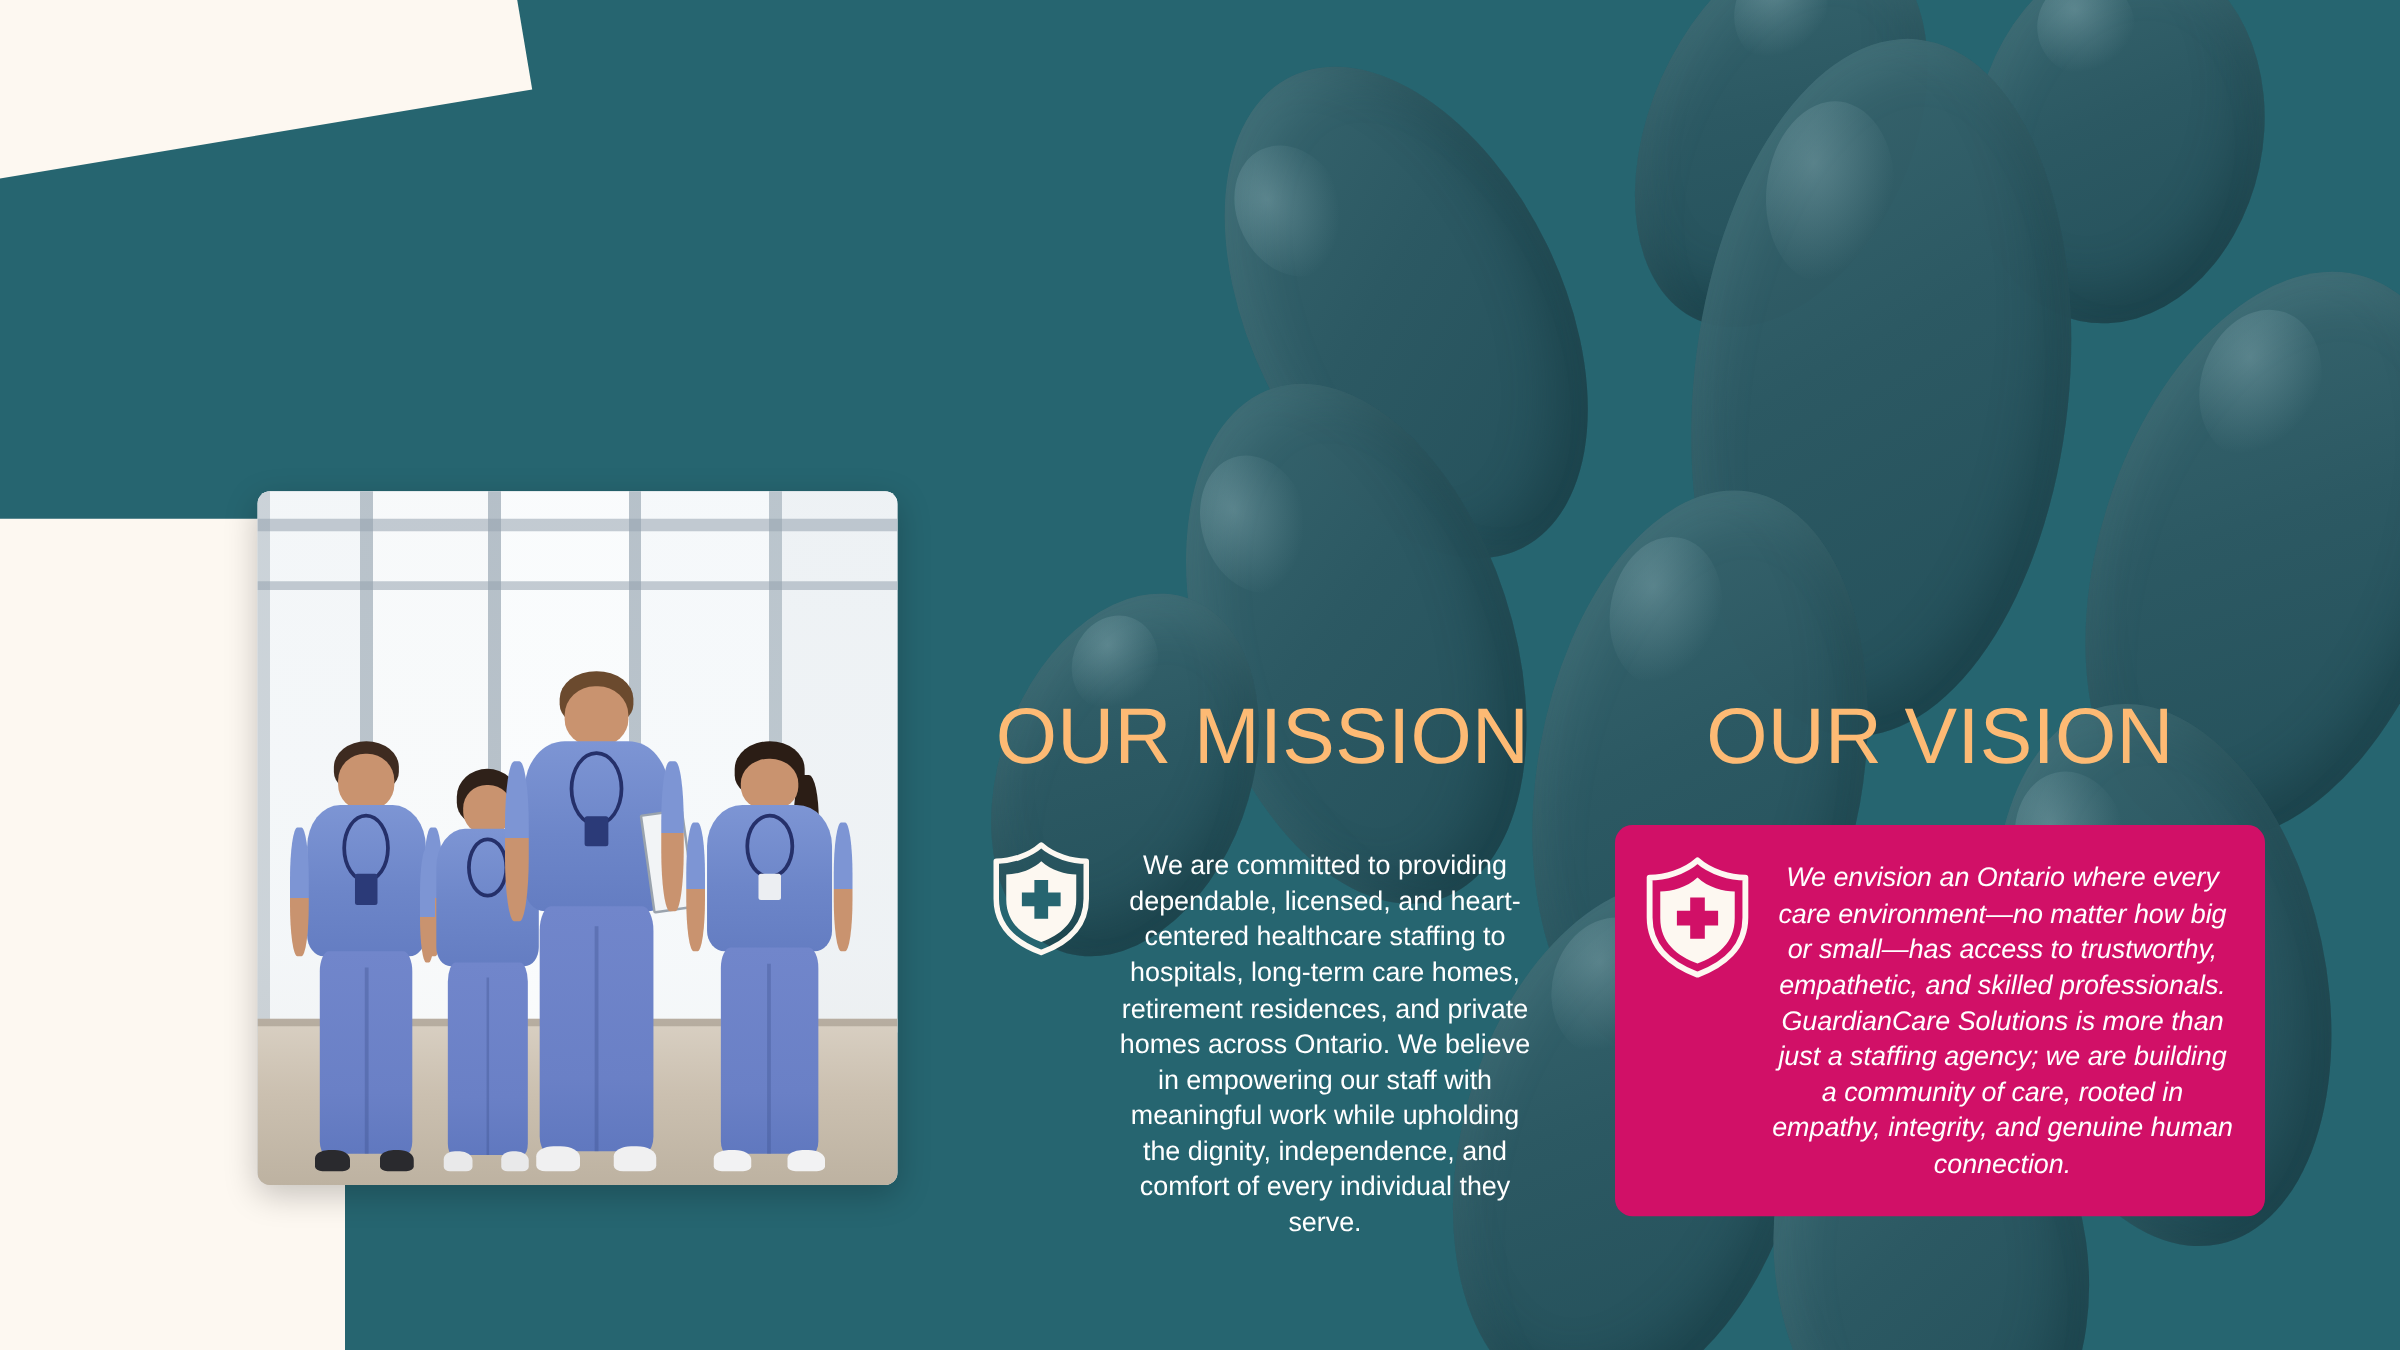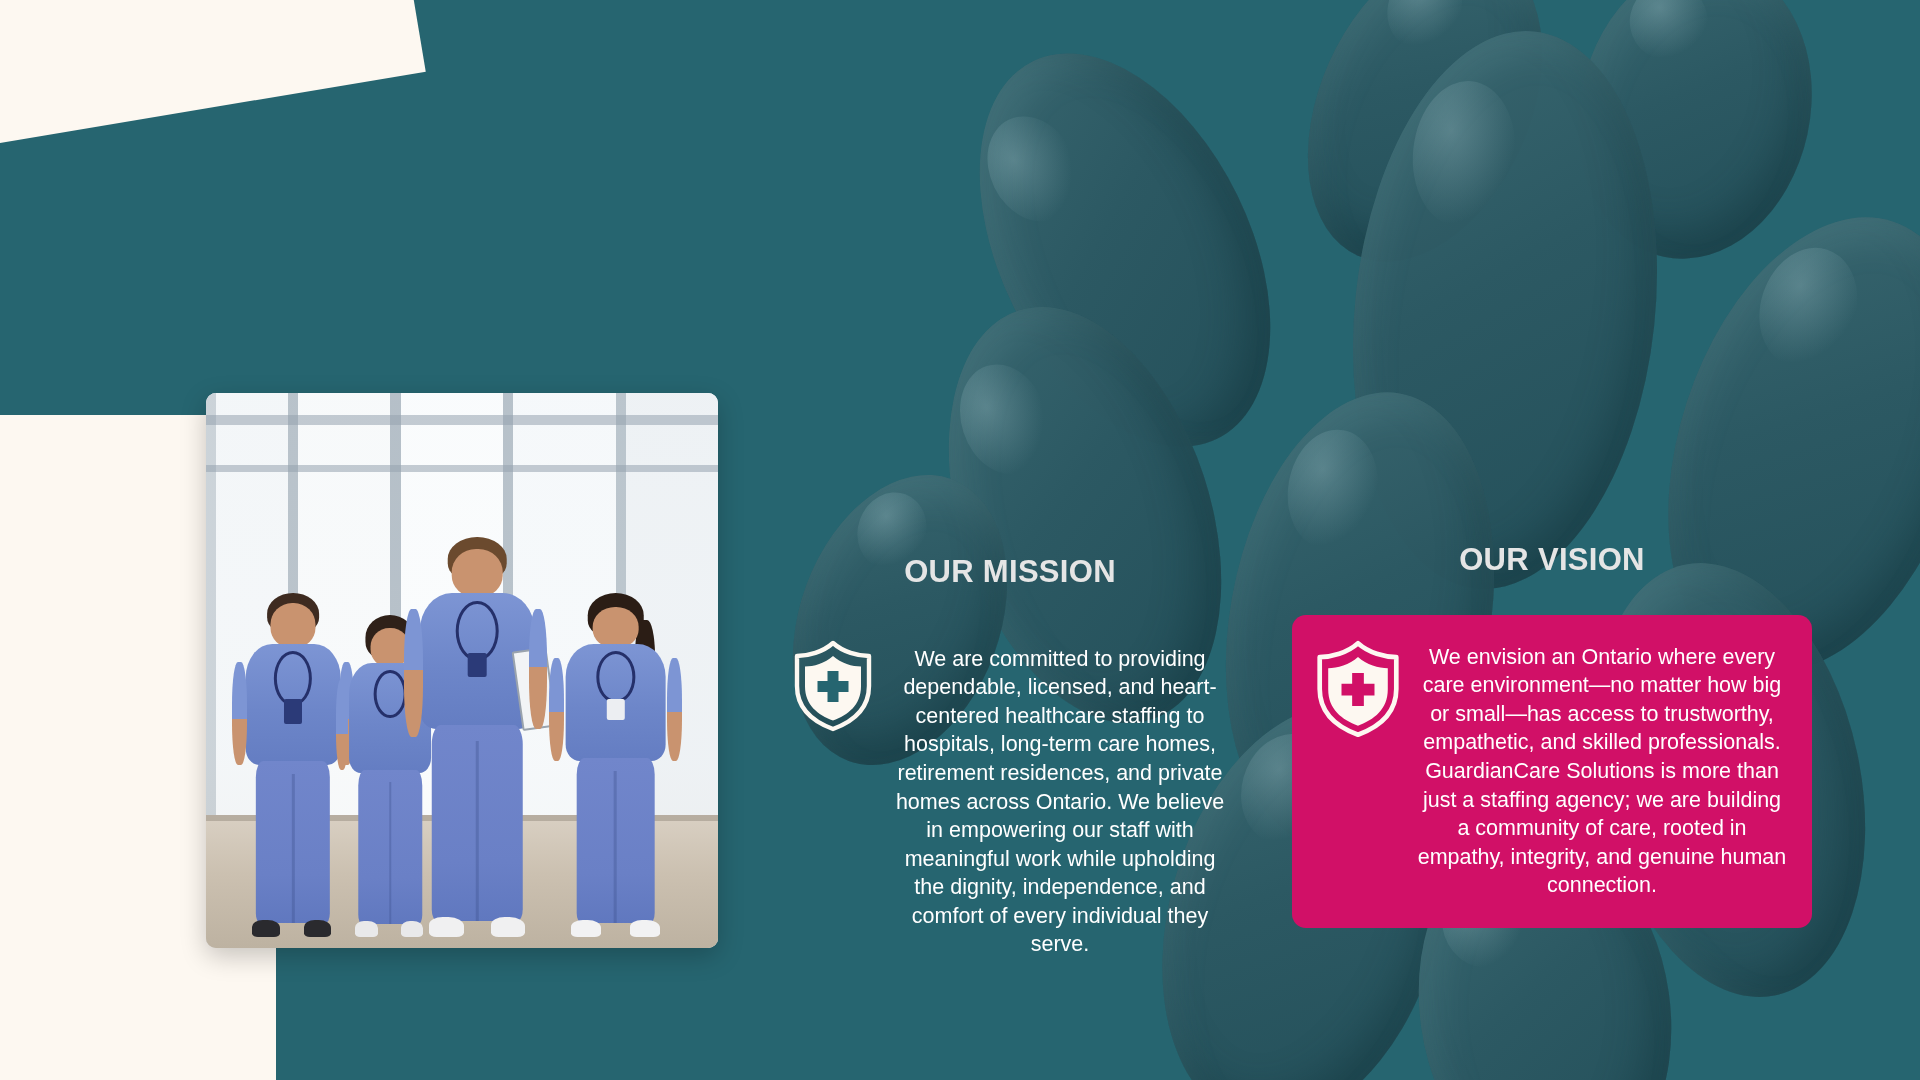--- a/index.html
+++ b/index.html
@@ -184,47 +184,48 @@
   }
 
   
   .col-mission {
     position:absolute;
     left:790px; top:556px;
     width:440px;
   }
   .col-vision {
     position:absolute;
-    left:1292px; top:544px;
+    left:1292px; top:556px;
     width:520px;
   }
   .col-heading {
-    color:#e5e5e5;
-    font-weight:700;
-    font-size:31px;
+    color:#fdba74;
+    font-weight:400;
+    font-size:63px;
     letter-spacing:.3px;
     text-align:center;
     line-height:1.05;
     white-space:nowrap;
   }
   .col-heading.vision { text-align:center; }
 
   .card {
     margin-top:50px;
     display:flex;
     align-items:flex-start;
     gap:14px;
     padding:0;
   }
   .card.pink {
     background:#D11067;
     border-radius:14px;
     padding:24px 22px 28px 20px;
     margin-top:38px;
     gap:10px;
+    font-style:italic;
   }
   .card-icon { flex:0 0 auto; }
   .card-body {
     color:#FFFFFF;
     font-size:21.5px;
     line-height:1.33;
     text-align:center;
     flex:1 1 auto;
   }
   .mission-body { padding-top:6px; }

